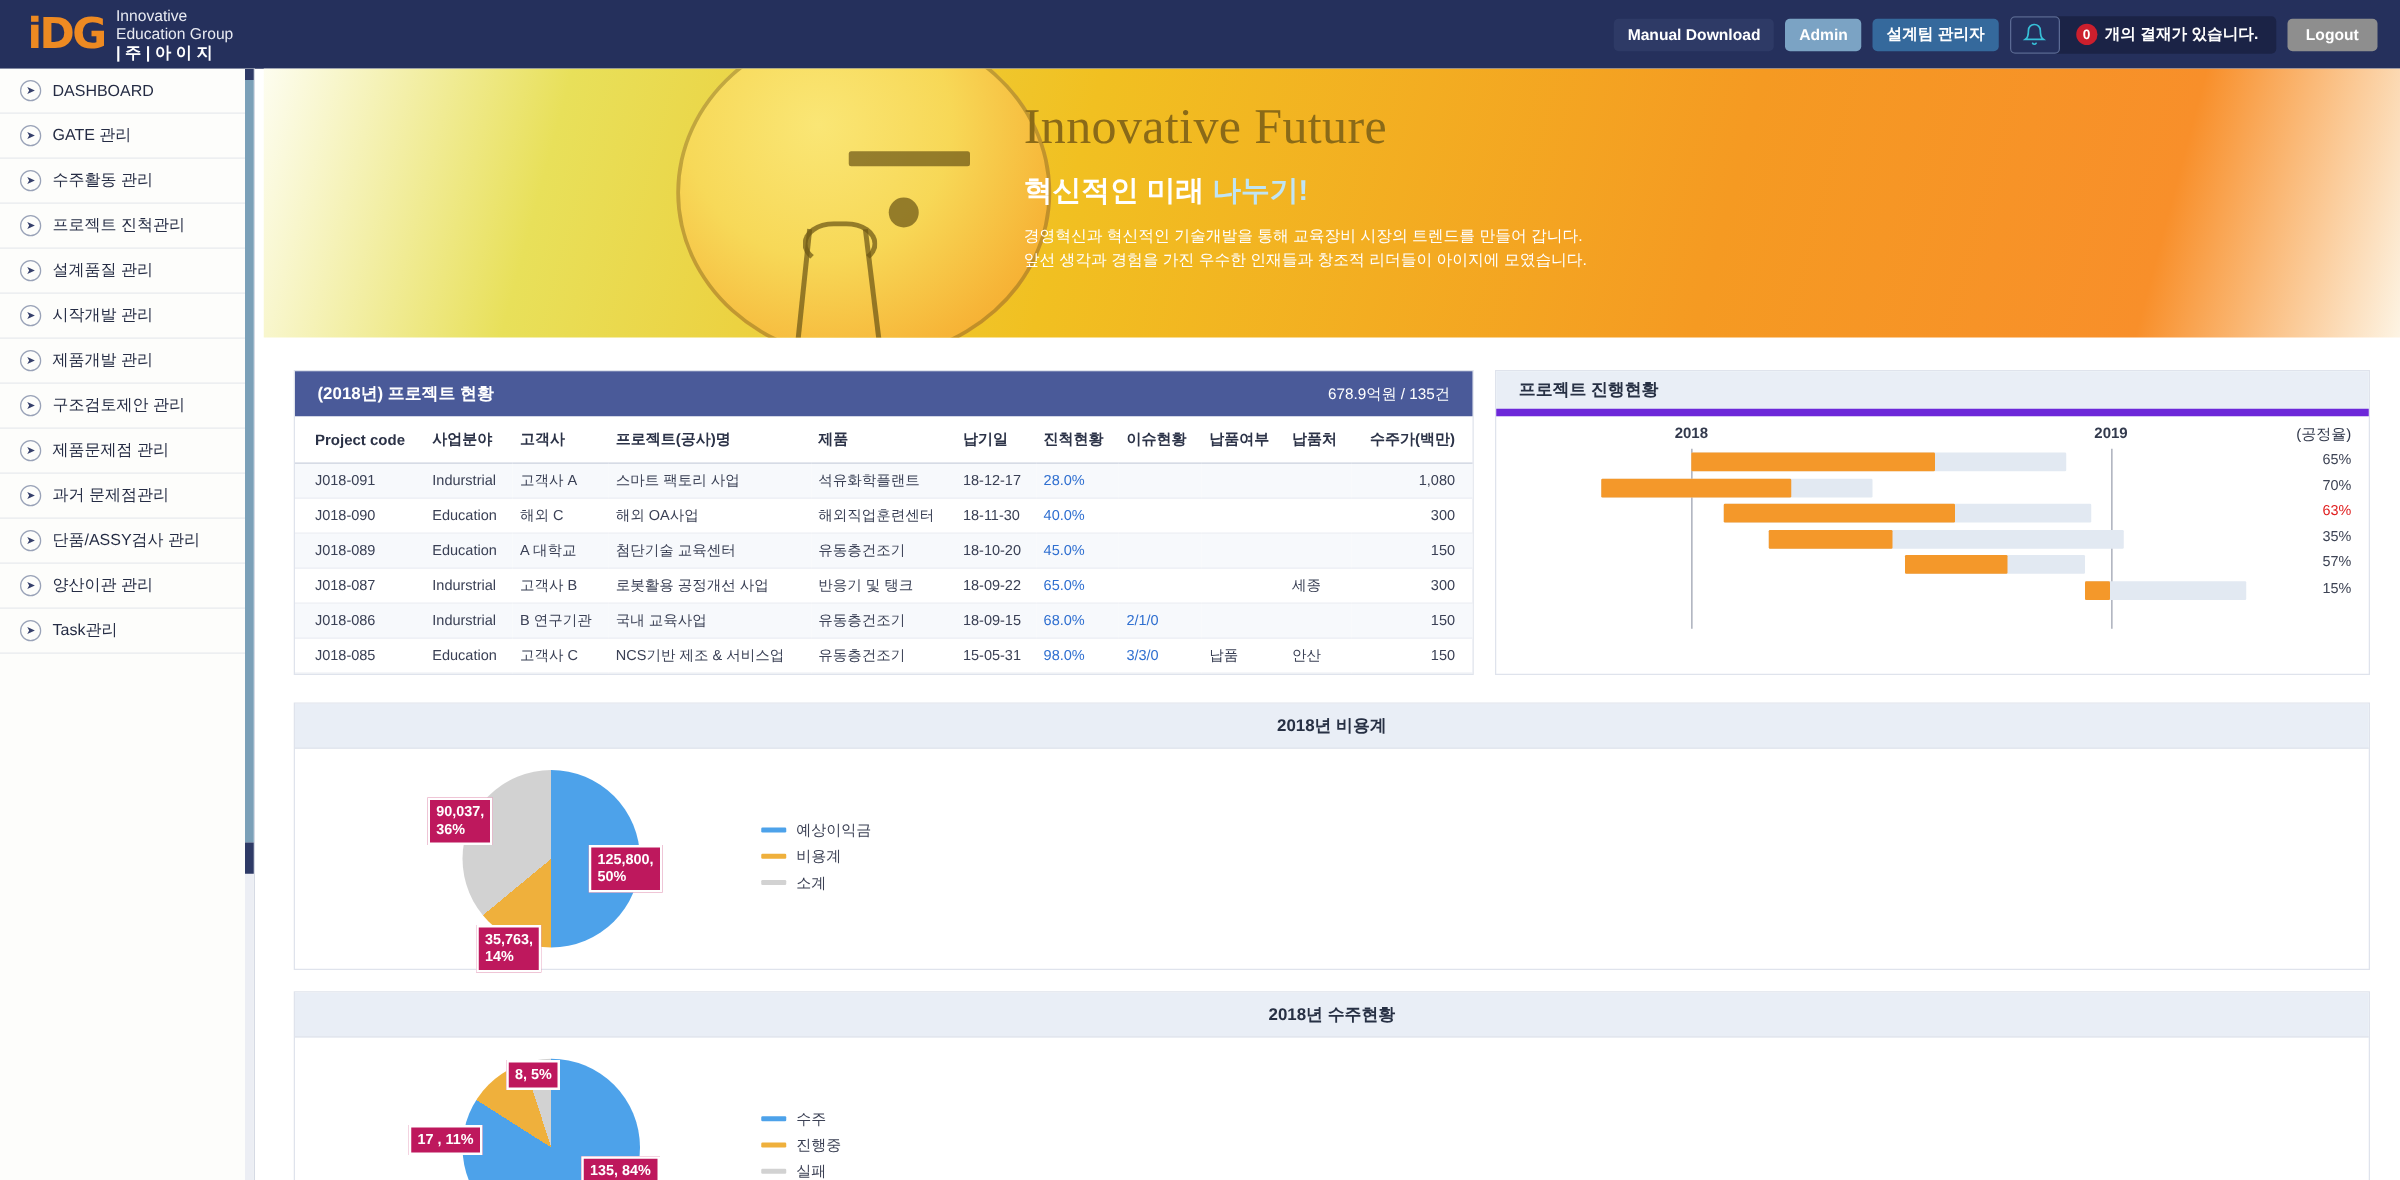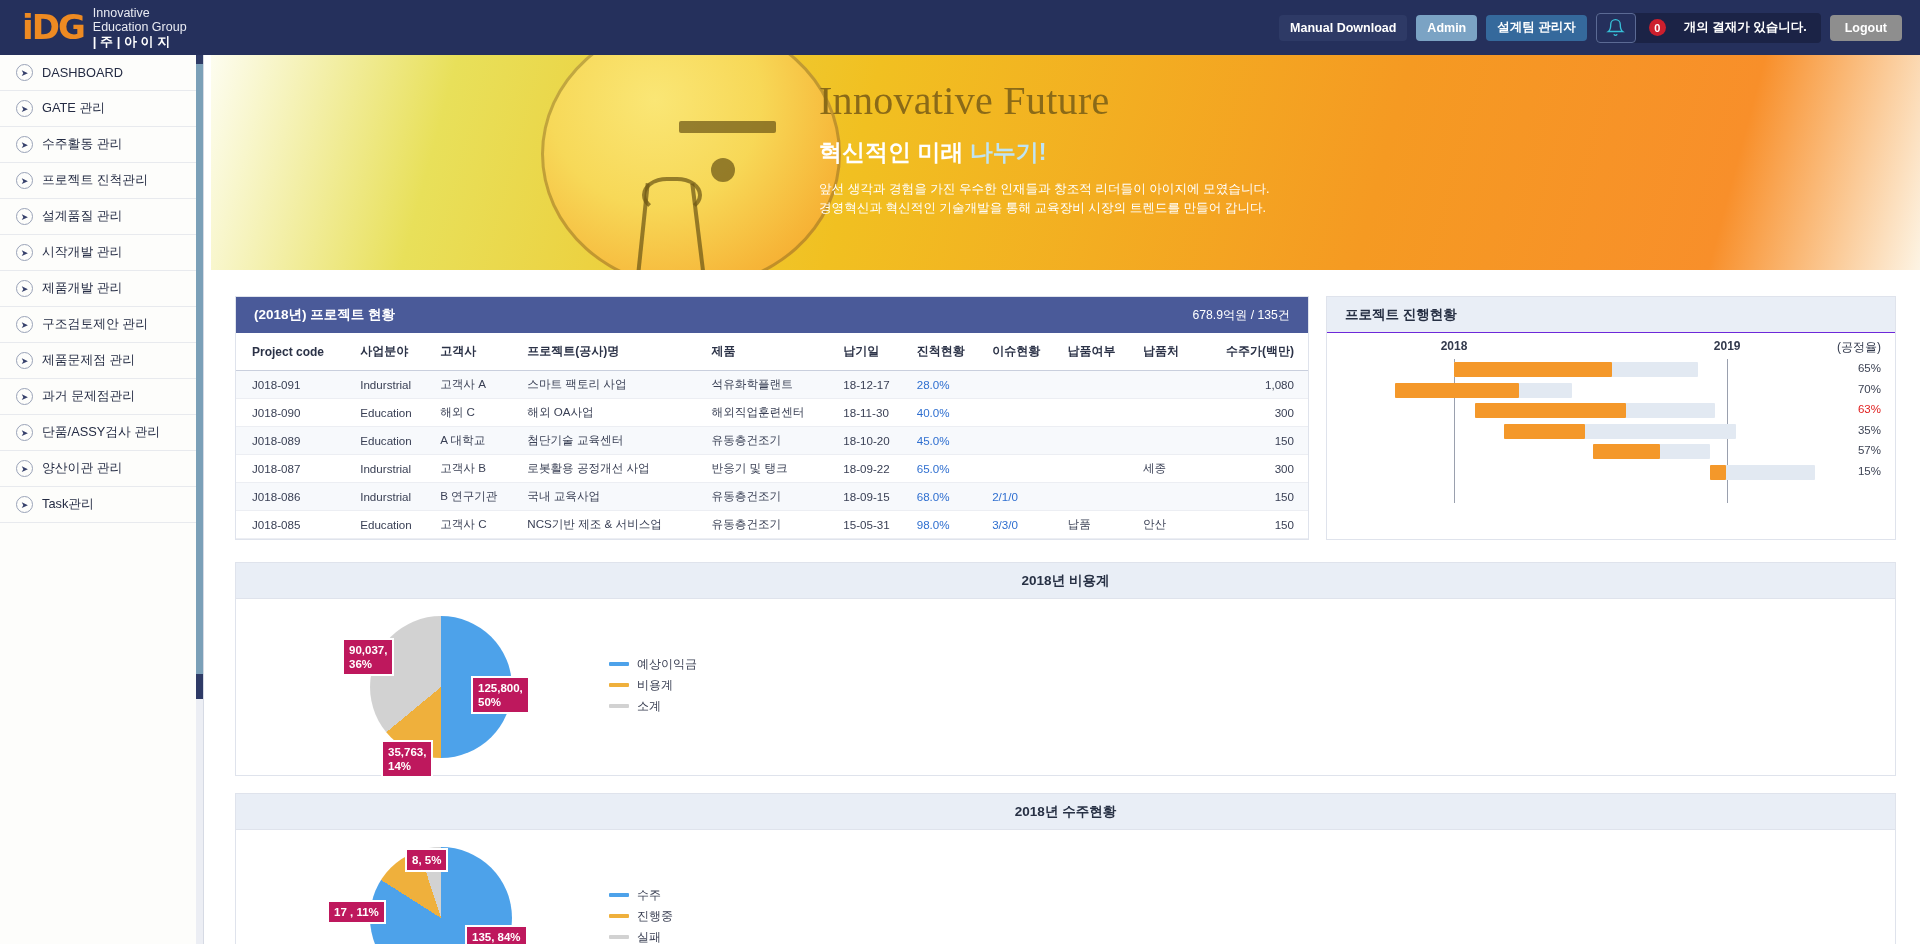--- a/index.html
+++ b/index.html
@@ -51,21 +51,21 @@
     width: 40px; height: 30px; border: 1px solid #5b6a94; border-radius: 4px;
     display: flex; align-items: center; justify-content: center;
     background: #25305c; cursor: pointer;
   }
   .notify-count {
     width: 17px; height: 17px; border-radius: 50%; background: #cc1f2d;
     color: #fff; font-size: 11px; font-weight: bold;
     display: flex; align-items: center; justify-content: center;
     margin-left: 13px;
   }
-  .notify-text { color: #ffffff; font-size: 12.5px; font-weight: bold; margin-left: 18px; }
+  .notify-text { color: #ffffff; font-size: 12.5px; font-weight: bold; margin-left: 6px; }
 
   
   .sidebar {
     position: absolute; top: 55px; left: 0; width: 204px; height: 889px;
     background: #fdfdfb; border-right: 1px solid #d6dae4;
   }
   .side-item {
     height: 36px; display: flex; align-items: center;
     border-bottom: 1px solid #e8eaee; padding-left: 16px; cursor: pointer;
   }
@@ -124,32 +124,32 @@
   }
   .bt-kr {
     margin-top: 13px; font-size: 23px; font-weight: bold; color: #ffffff;
   }
   .bt-kr .hl { color: #bfe4f4; }
   .bt-sub { margin-top: 12px; font-size: 12.6px; color: #ffffff; line-height: 1.5; font-weight: 500; }
 
   
   .row1 { display: flex; gap: 17px; padding: 26px 24px 0 24px; }
   .panel { background: #ffffff; border: 1px solid #dfe3ec; }
-  .panel-table { width: 1074px; }
+  .panel-table { width: 944px; }
   .panel-gantt { flex: 1; }
 
   .panel-hd-blue {
     height: 36px; background: #4a5a99; display: flex; align-items: center;
     padding: 0 18px; color: #fff;
   }
   .panel-hd-blue .t { font-size: 13.5px; font-weight: bold; }
   .panel-hd-blue .r { margin-left: auto; font-size: 12.2px; font-weight: normal; }
 
   .panel-hd-lite {
-    height: 36px; background: #e9eef6; border-bottom: 1px solid #6d28d9;
+    height: 36px; background: #e9eef6; border-bottom: 6px solid #6d28d9;
     display: flex; align-items: center; padding: 0 18px;
   }
   .panel-hd-lite .t { font-size: 13.5px; font-weight: bold; color: #273044; }
 
   table.ptab { width: 100%; border-collapse: collapse; }
   table.ptab th {
     font-size: 12px; color: #2b3247; font-weight: bold; text-align: left;
     padding: 10px 6px; border-bottom: 1px solid #c9cfdd;
   }
   table.ptab td {
@@ -314,22 +314,22 @@
     <div class="bulb-fil fil-s1"></div>
     <div class="bulb-fil fil-s2"></div>
     <div class="fil-coil"></div>
 
     <div class="banner-text">
       <div class="bt-en">Innovative Future</div>
       <div class="bt-kr">
         <span>혁신적인 미래 </span><span class="hl">나누기!</span>
       </div>
       <div class="bt-sub">
+        <div>경영혁신과 혁신적인 기술개발을 통해 교육장비 시장의 트렌드를 만들어 갑니다.</div>
         <div>앞선 생각과 경험을 가진 우수한 인재들과 창조적 리더들이 아이지에 모였습니다.</div>
-        <div>경영혁신과 혁신적인 기술개발을 통해 교육장비 시장의 트렌드를 만들어 갑니다.</div>
       </div>
     </div>
   </div>
 
   <div class="row1">
 
     <div class="panel panel-table">
       <div class="panel-hd-blue">
         <span class="t">(2018년) 프로젝트 현황</span>
         <span class="r">678.9억원 / 135건</span>

